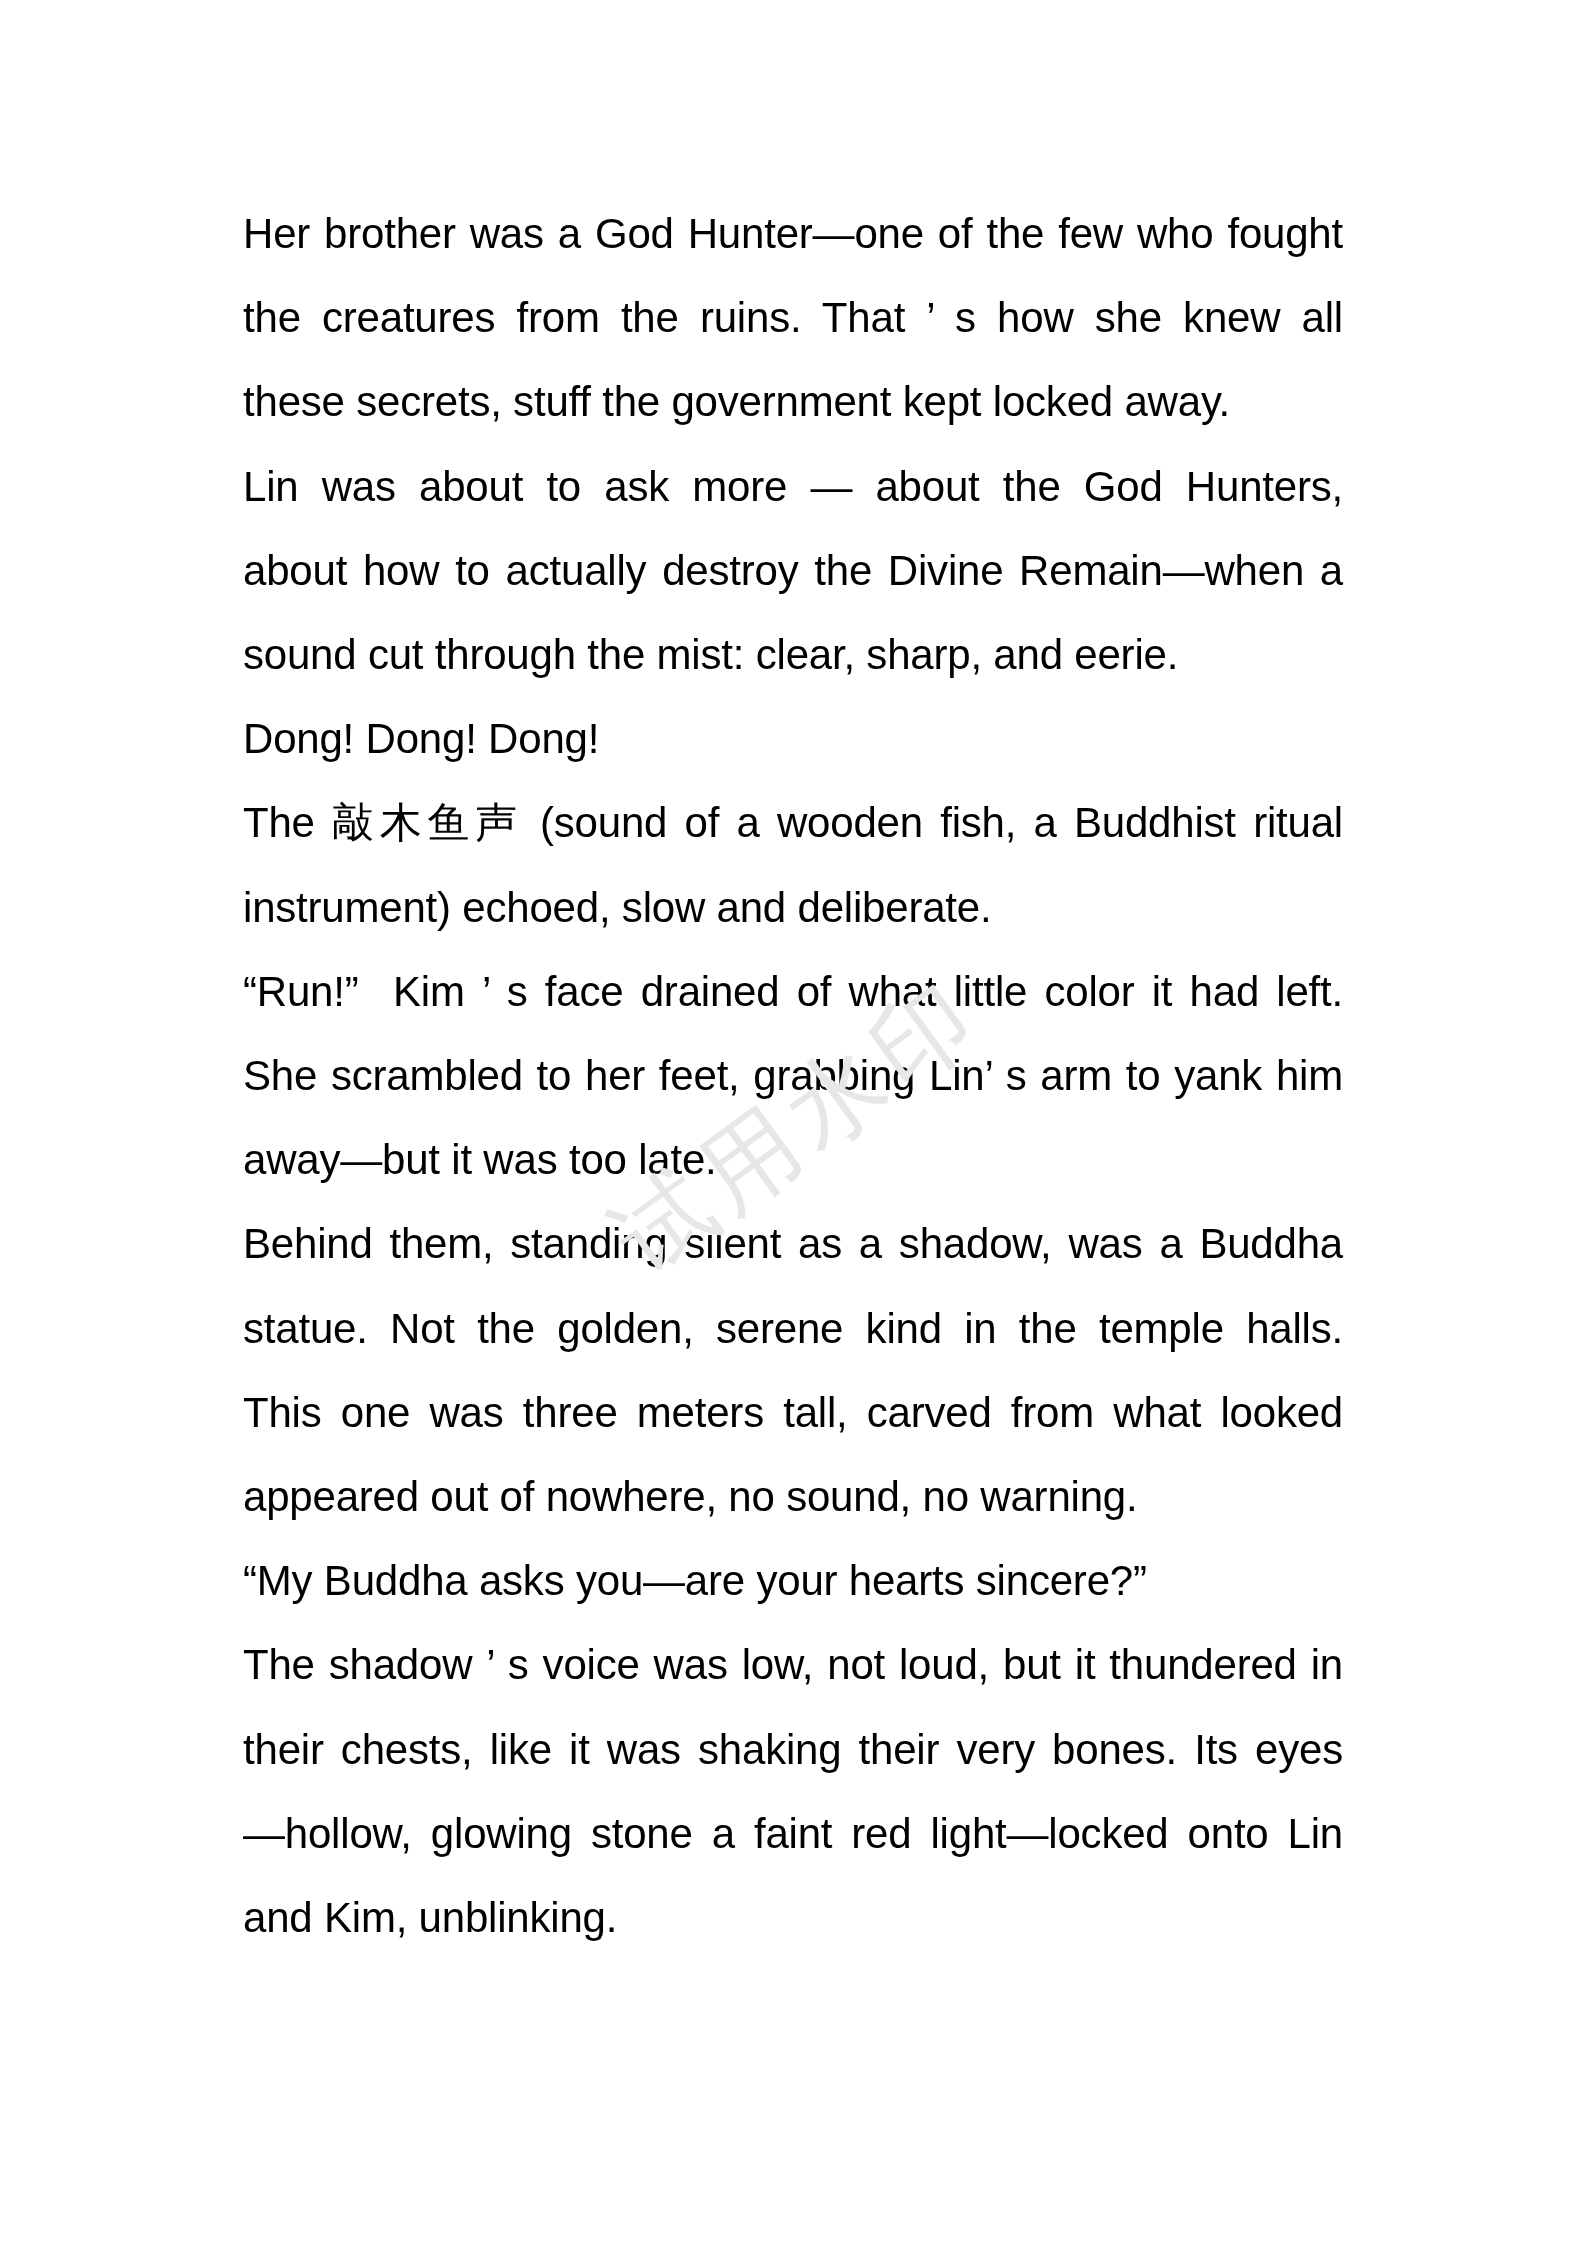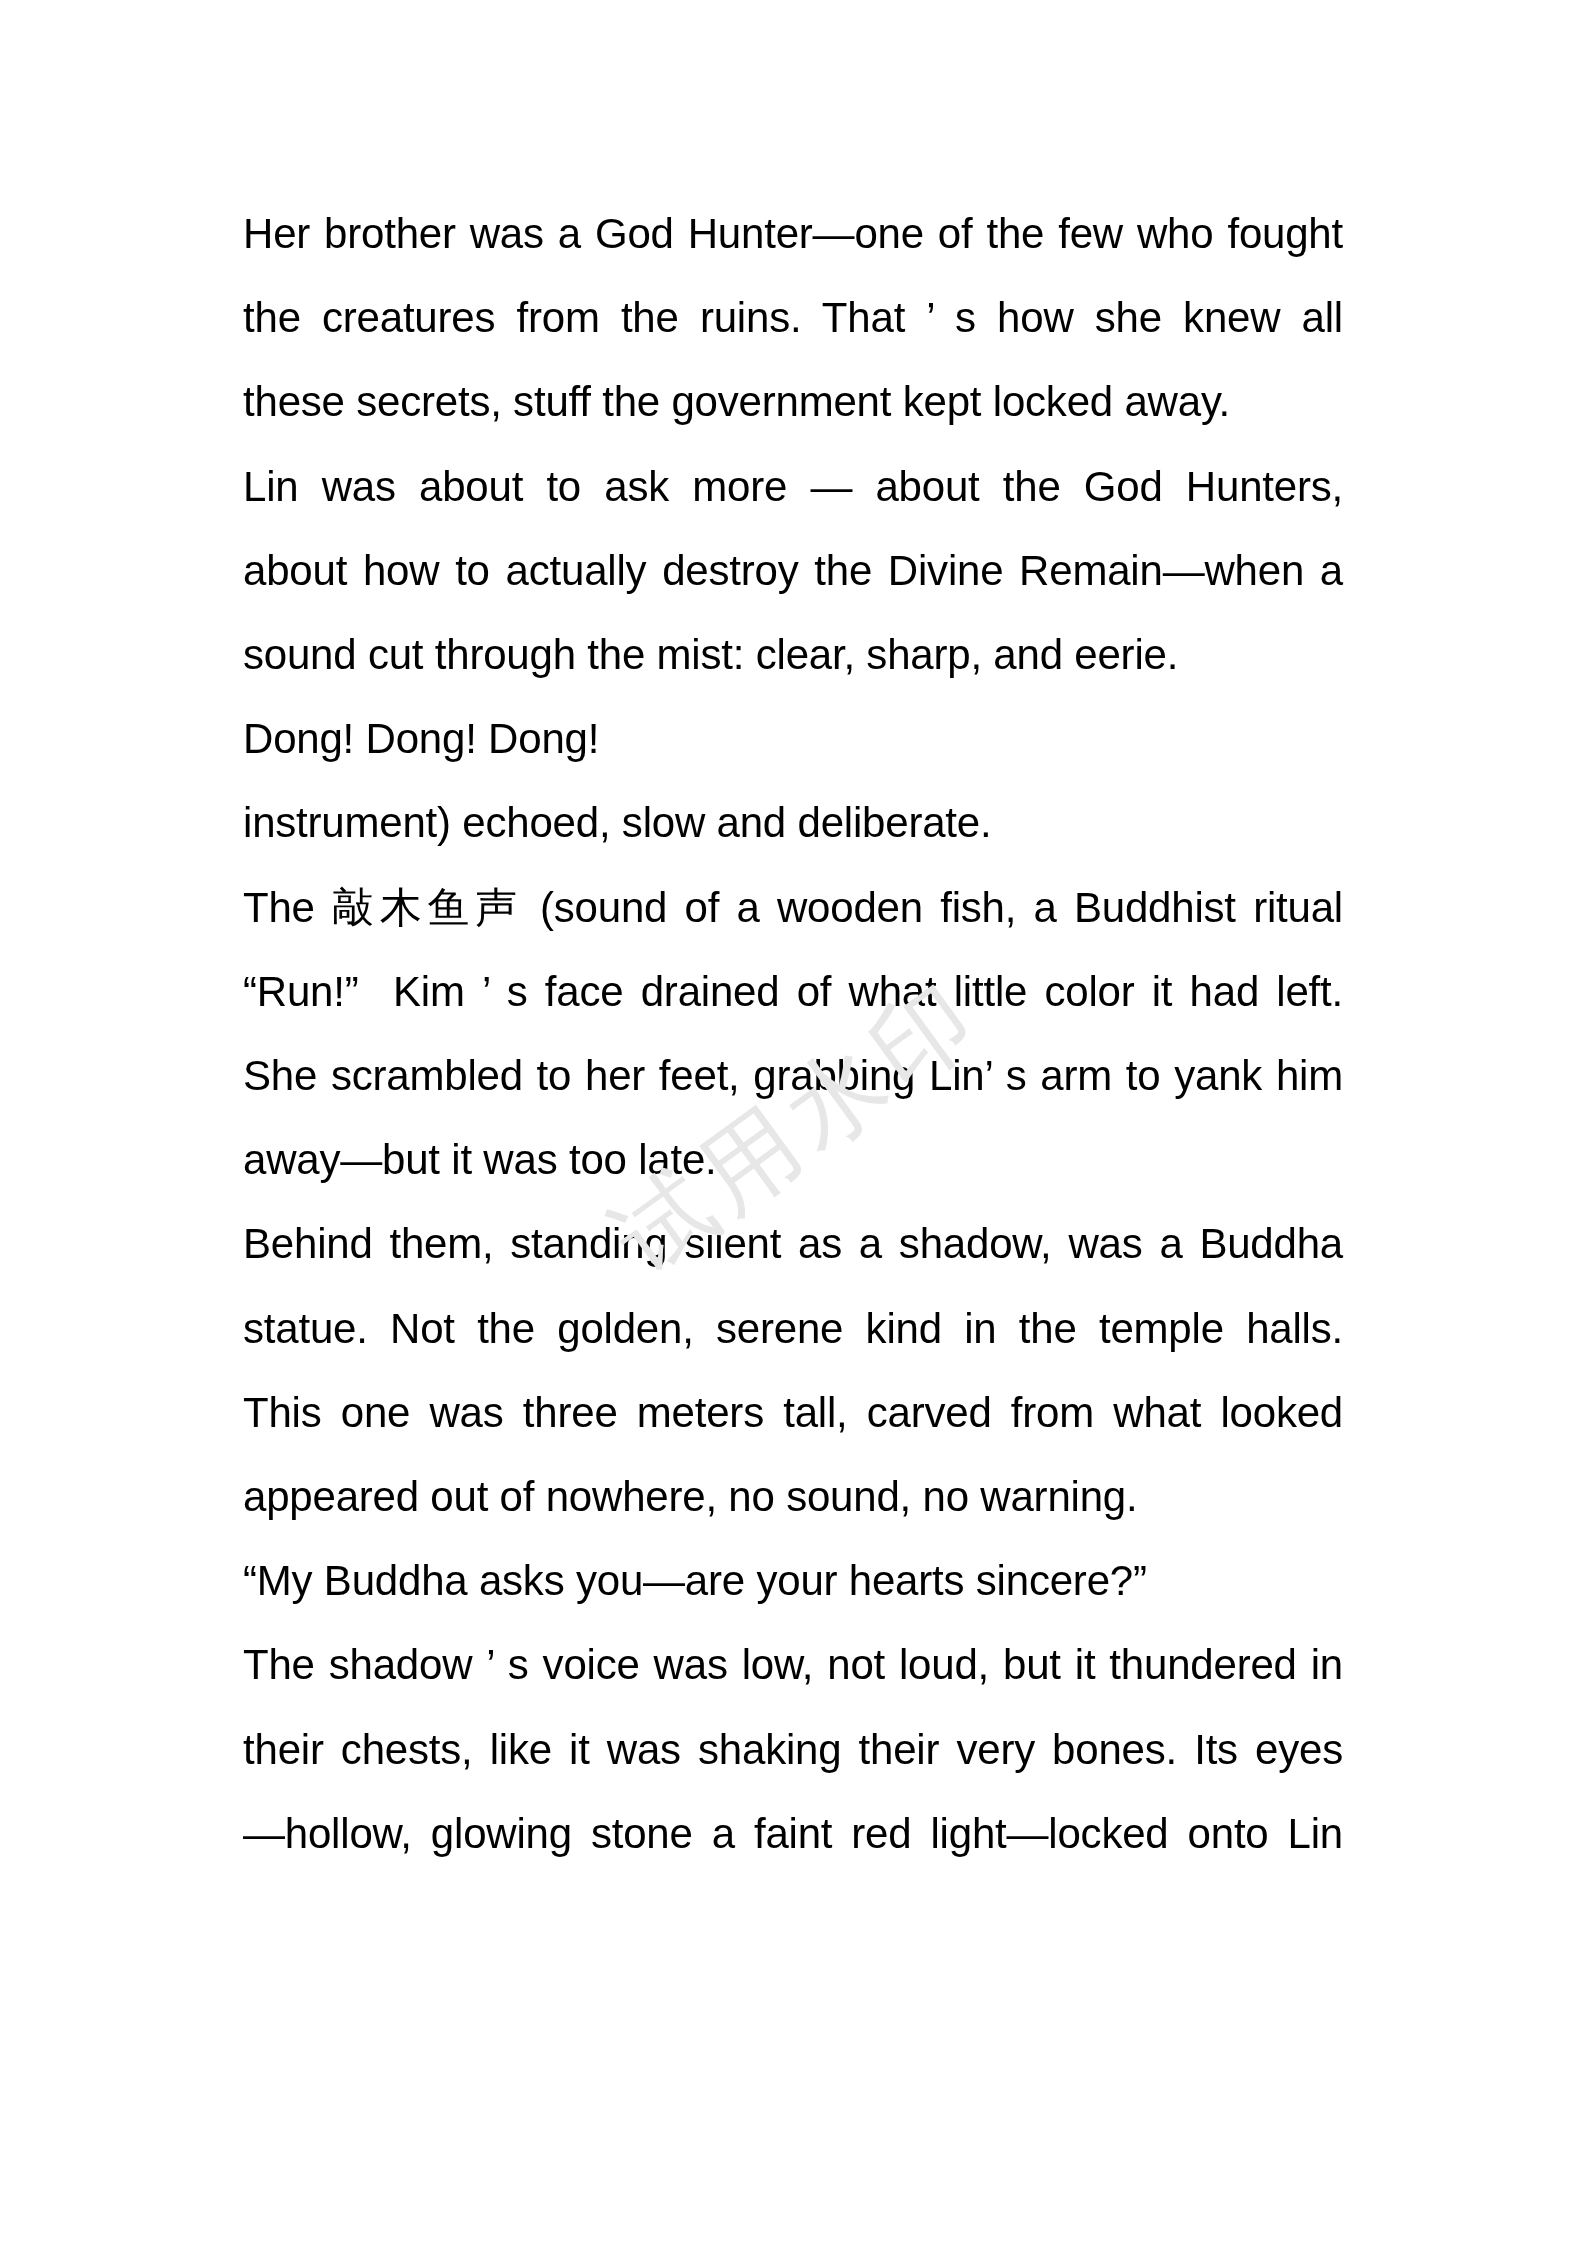--- a/index.html
+++ b/index.html
@@ -78,22 +78,22 @@
       <div class="line j">Lin was about to ask more — about the God Hunters,</div>
       <div class="line j">about how to actually destroy the Divine Remain—when a</div>
       <div class="line l">sound cut through the mist: clear, sharp, and eerie.</div>
     </div>
 
     <div class="paragraph">
       <div class="line l">Dong! Dong! Dong!</div>
     </div>
 
     <div class="paragraph">
+      <div class="line j">The 敲木鱼声 (sound of a wooden fish, a Buddhist ritual</div>
       <div class="line l">instrument) echoed, slow and deliberate.</div>
-      <div class="line j">The 敲木鱼声 (sound of a wooden fish, a Buddhist ritual</div>
     </div>
 
     <div class="paragraph">
       <div class="line j">“Run!”&nbsp; Kim ’ s face drained of what little color it had left.</div>
       <div class="line j">She scrambled to her feet, grabbing Lin’ s arm to yank him</div>
       <div class="line l">away—but it was too late.</div>
     </div>
 
     <div class="paragraph">
       <div class="line j">Behind them, standing silent as a shadow, was a Buddha</div>
@@ -103,19 +103,20 @@
     </div>
 
     <div class="paragraph">
       <div class="line l">“My Buddha asks you—are your hearts sincere?”</div>
     </div>
 
     <div class="paragraph">
       <div class="line j">The shadow ’ s voice was low, not loud, but it thundered in</div>
       <div class="line j">their chests, like it was shaking their very bones. Its eyes</div>
       <div class="line j">—hollow, glowing stone a faint red light—locked onto Lin</div>
+      <div class="line l">and Kim, unblinking.</div>
     </div>
 
   </div>
 
   <div class="watermark">试用水印</div>
 
 </div>
 
 </body></html>

